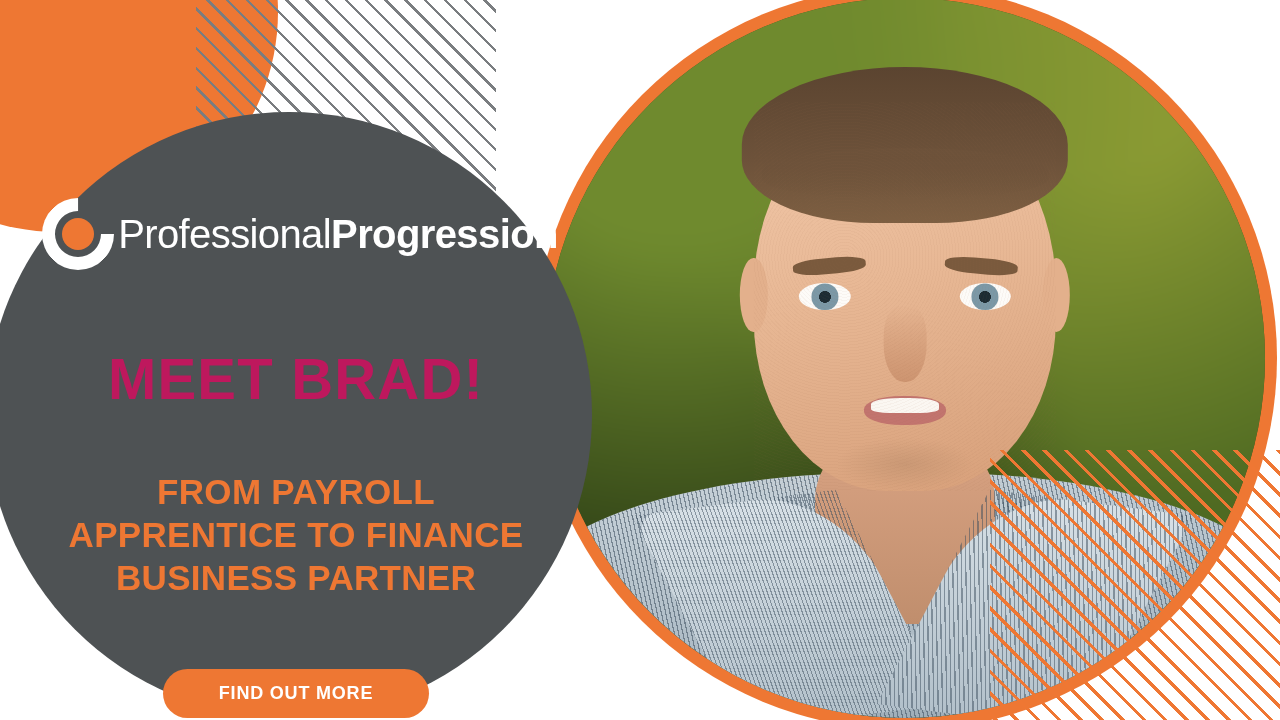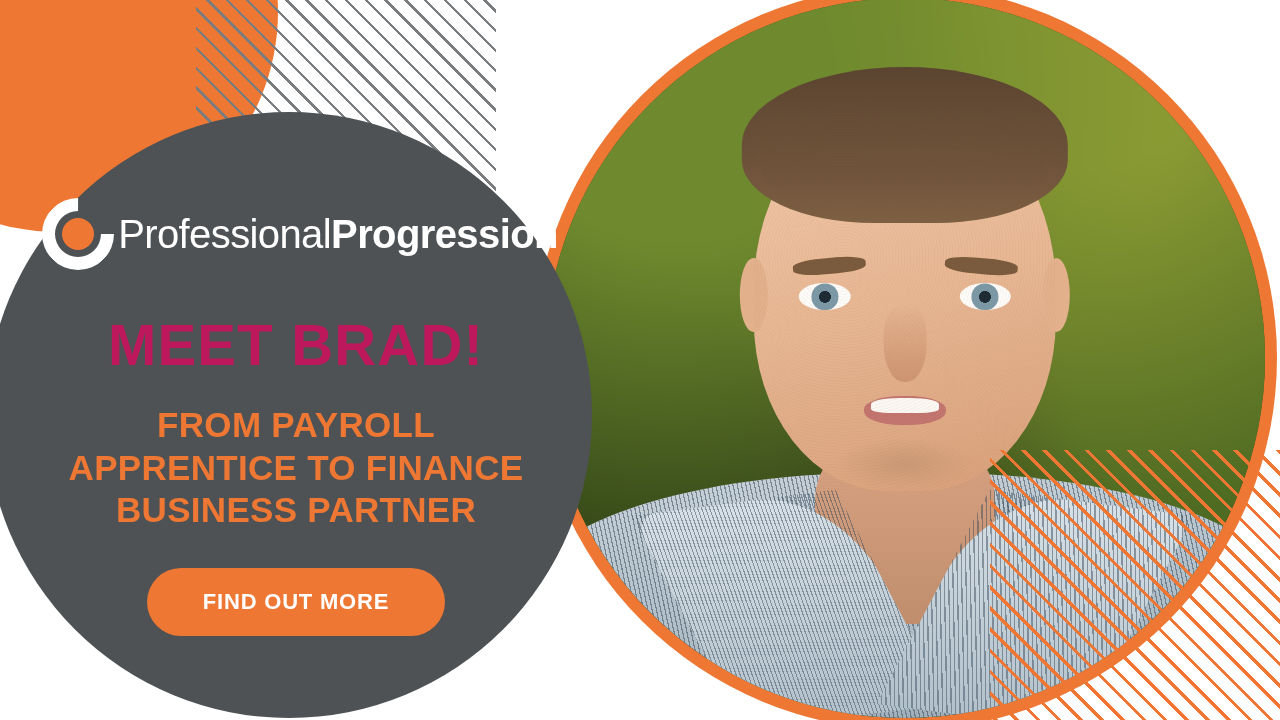--- a/index.html
+++ b/index.html
@@ -47,21 +47,21 @@
   .panel-grey{
     position:absolute; left:-14px; top:112px;
     width:606px; height:606px; border-radius:50%;
     background:#4e5254; z-index:3;
   }
 
   
   .panel-content{
     position:absolute; left:0; top:112px;
     width:592px; height:606px; z-index:4;
-    display:flex; flex-direction:column; align-items:center;
+    display:flex; flex-direction:column; align-items:center;justify-content:space-between;
   }
 
   
   .logo-row{
     display:flex; align-items:center;
     margin-top:86px; margin-left:8px;
   }
   .logo-mark{
     position:relative; width:72px; height:72px;
     flex:0 0 auto; margin-right:4px;
@@ -97,23 +97,23 @@
     font-size:35px; font-weight:700; color:#ee7733;
     line-height:1.22; text-align:center; letter-spacing:0.3px;
     max-width:470px;
   }
 
   
   .cta{
     margin-top:36px;
     background:#ee7733; color:#ffffff;
     border:none; border-radius:999px;
-    padding:21px 56px;
+    padding:14px 56px;
     font-family:inherit;
-    font-size:22px; font-weight:700; letter-spacing:0.8px;
+    font-size:18px; font-weight:700; letter-spacing:0.8px;
     cursor:pointer; white-space:nowrap;
   }
 
   
   .portrait{
     position:absolute; left:533px; top:-14px;
     width:744px; height:744px; border-radius:50%;
     background:#ee7733; z-index:2;
     padding:12px;
   }

